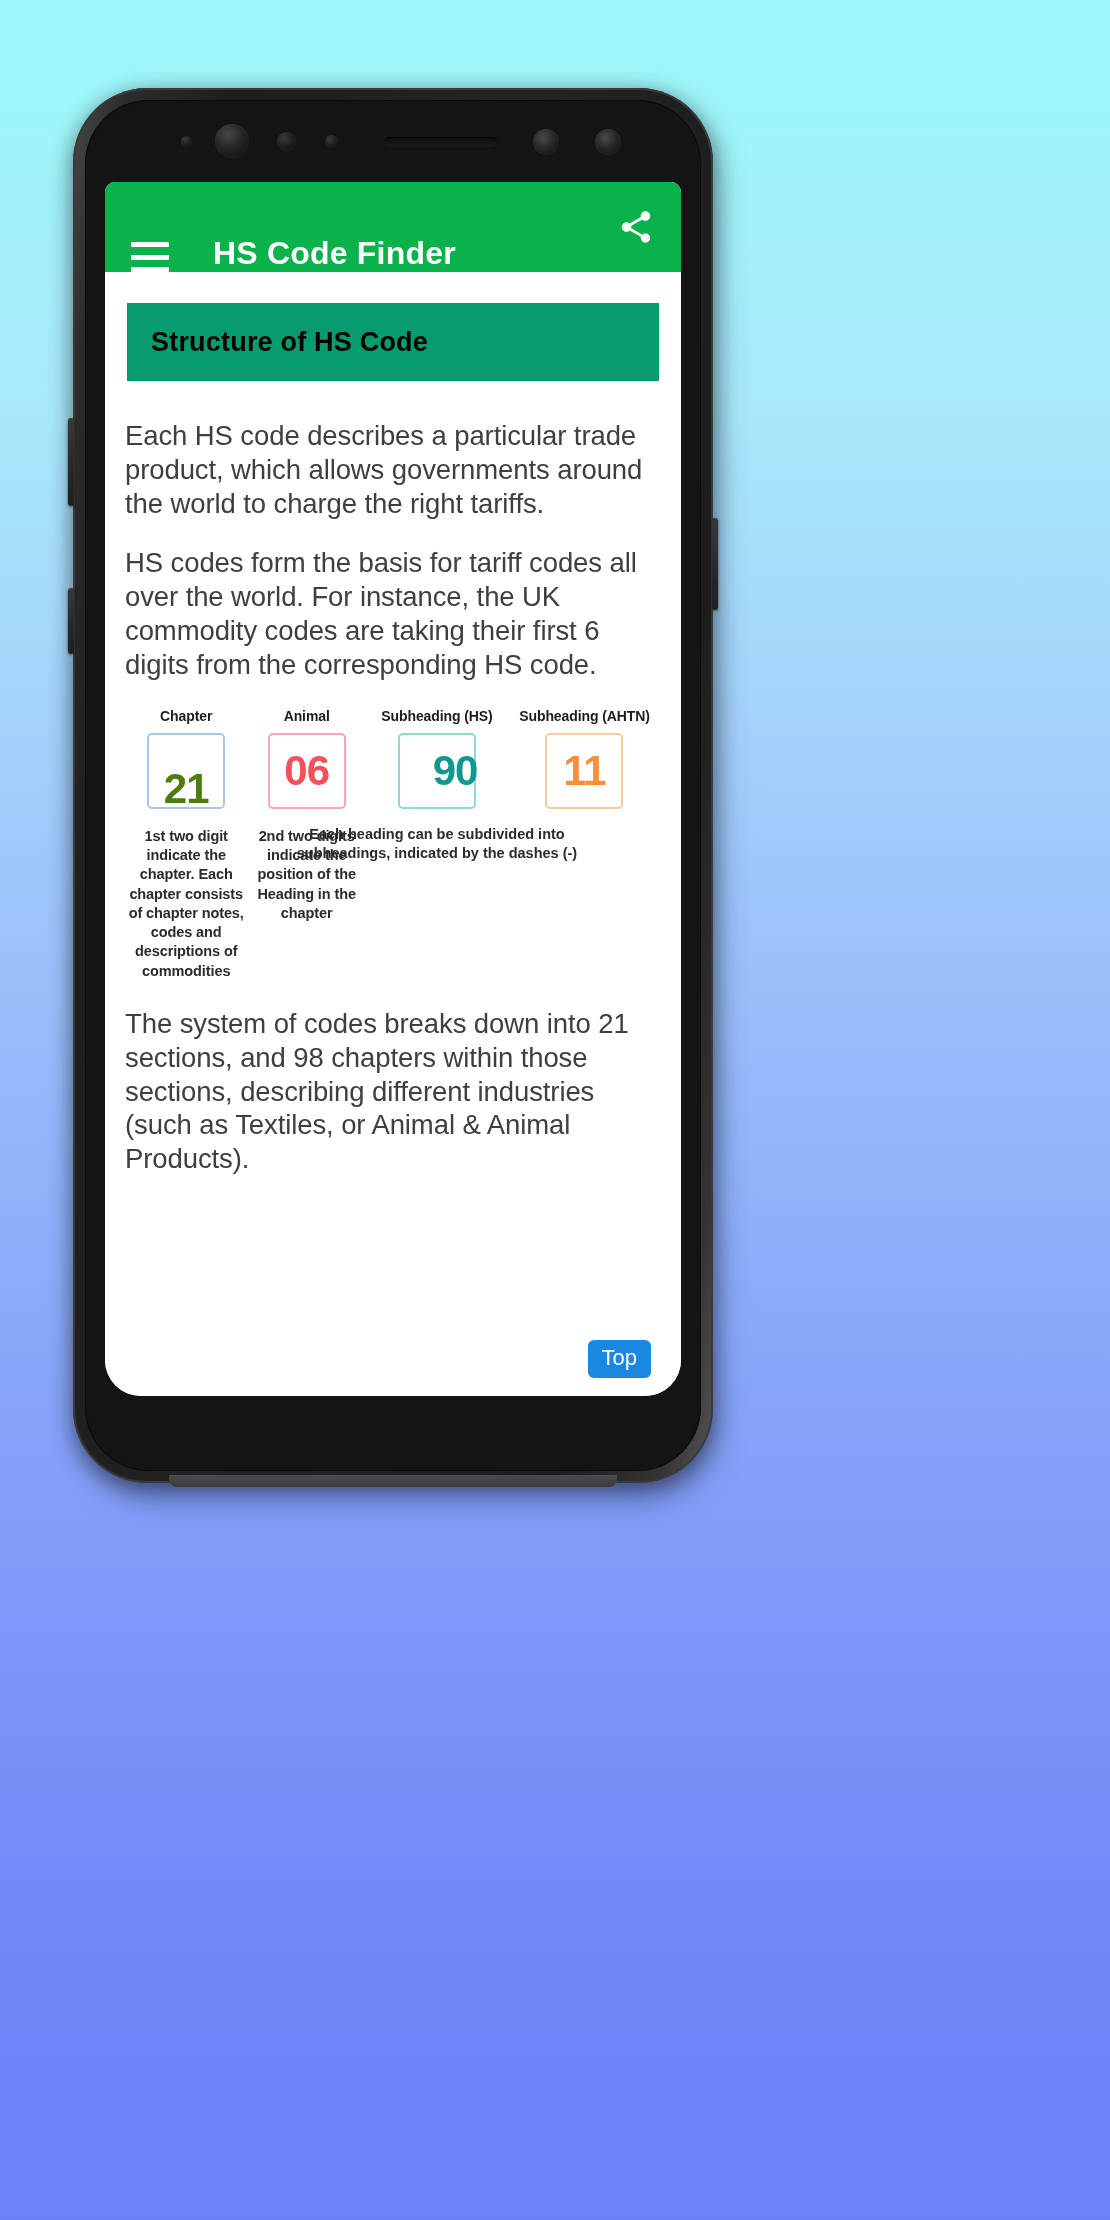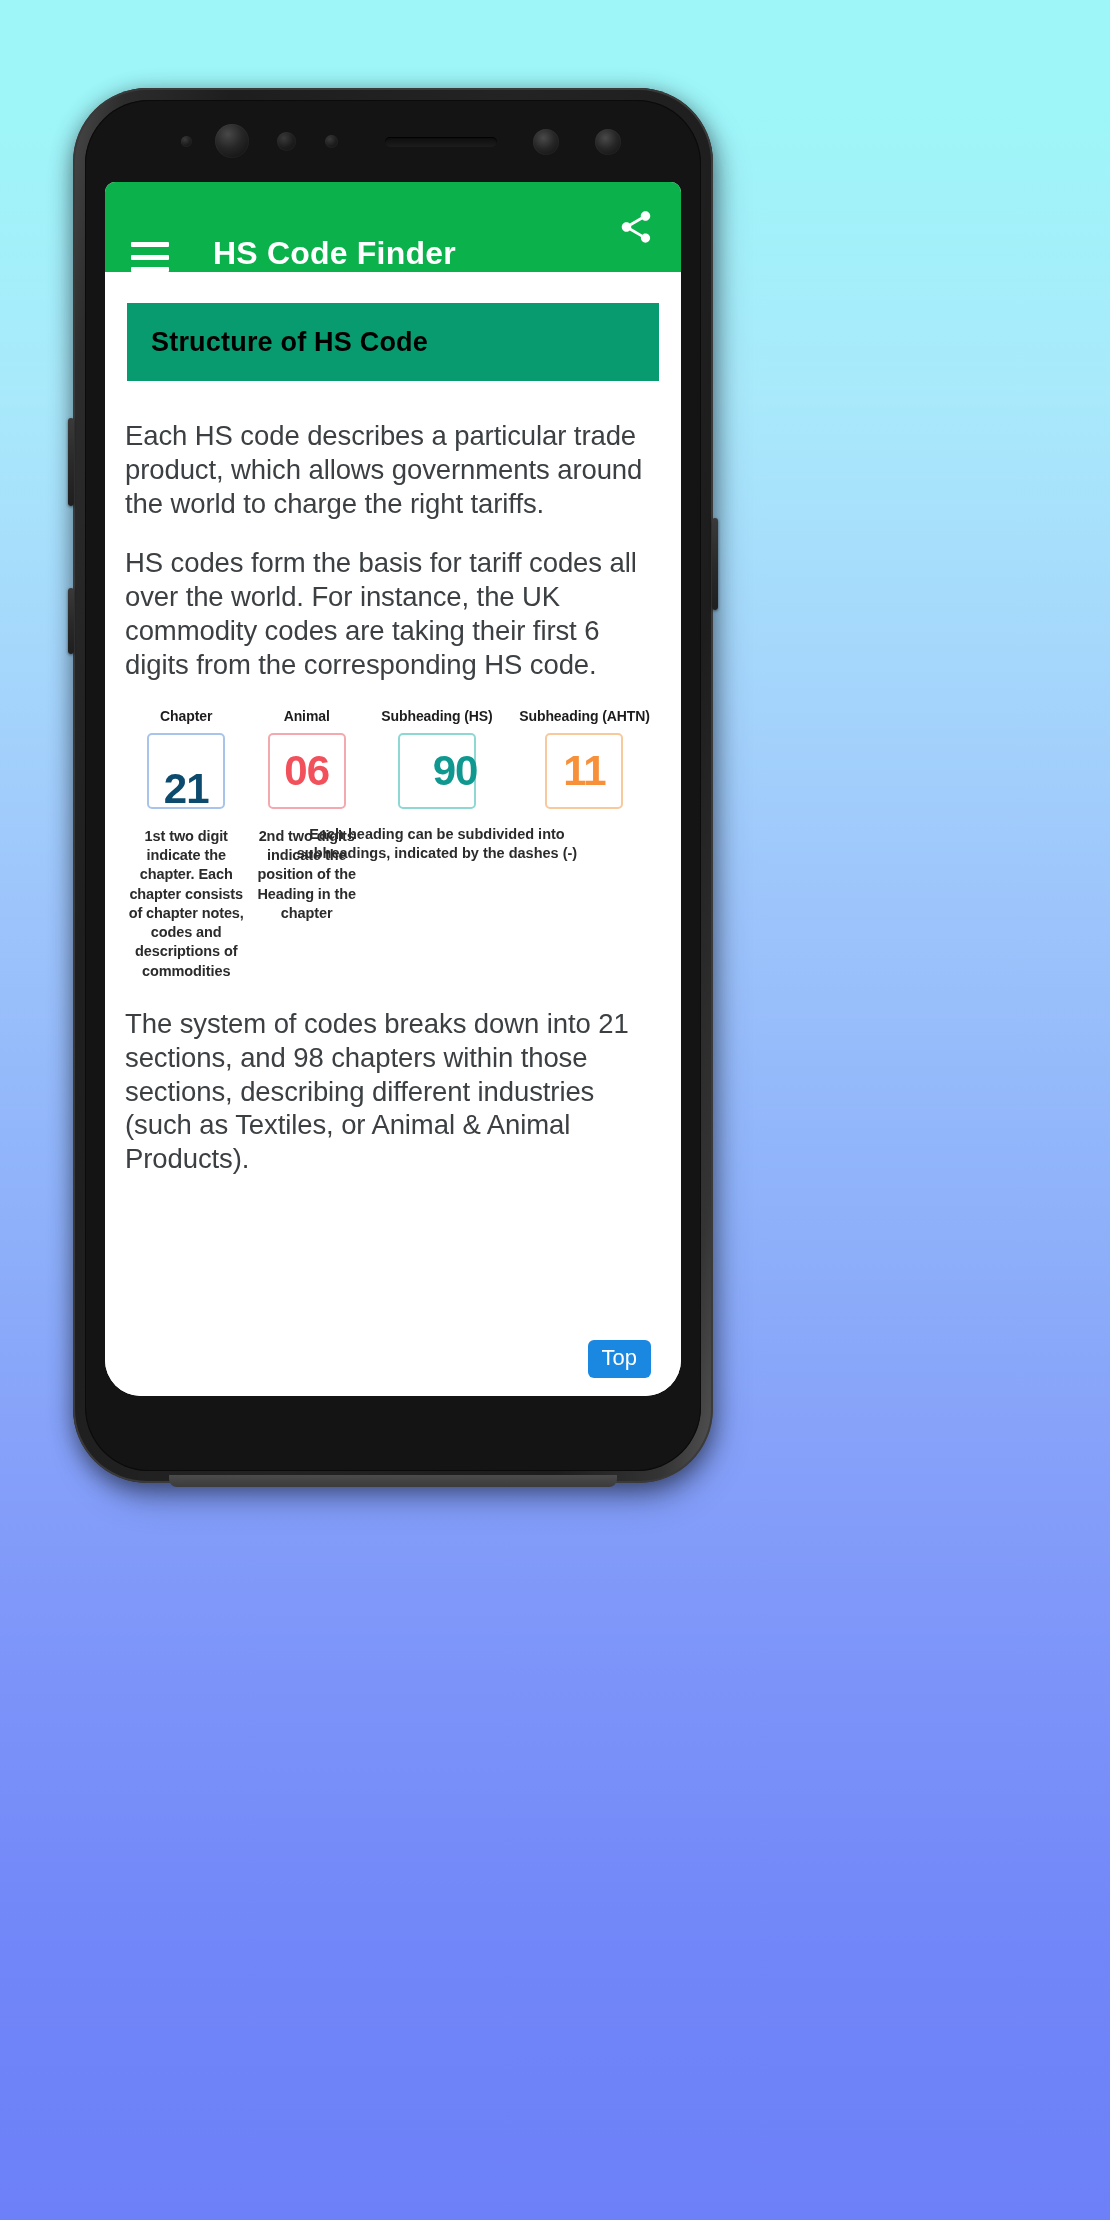--- a/index.html
+++ b/index.html
@@ -343,21 +343,21 @@
 
           <p class="body-text p1">Each HS code describes a particular trade product, which allows governments around the world to charge the right tariffs.</p>
 
           <p class="body-text p2">HS codes form the basis for tariff codes all over the world. For instance, the UK commodity codes are taking their first 6 digits from the corresponding HS code.</p>
 
           <div class="diagram">
 
             <div class="col col-chapter">
               <div class="col-label">Chapter</div>
               <div class="code-box" id="box0" style="border-color: rgb(169, 196, 234);">
-                <span class="code-num" id="num0" style="color: #0c4a6e; margin-top: 36px;">21</span>
+                <span class="code-num" id="num0" style="color: #4d7c0f; margin-top: 36px;">21</span>
               </div>
               <div class="col-caption">1st two digit indicate the chapter. Each chapter consists of chapter notes, codes and descriptions of commodities</div>
             </div>
 
             <div class="col col-heading">
               <div class="col-label">Animal</div>
               <div class="code-box" id="box1" style="border-color: rgb(243, 169, 174);">
                 <span class="code-num" id="num1" style="color: rgb(242, 80, 90);">06</span>
               </div>
               <div class="col-caption">2nd two digits indicate the position of the Heading in the chapter</div>

